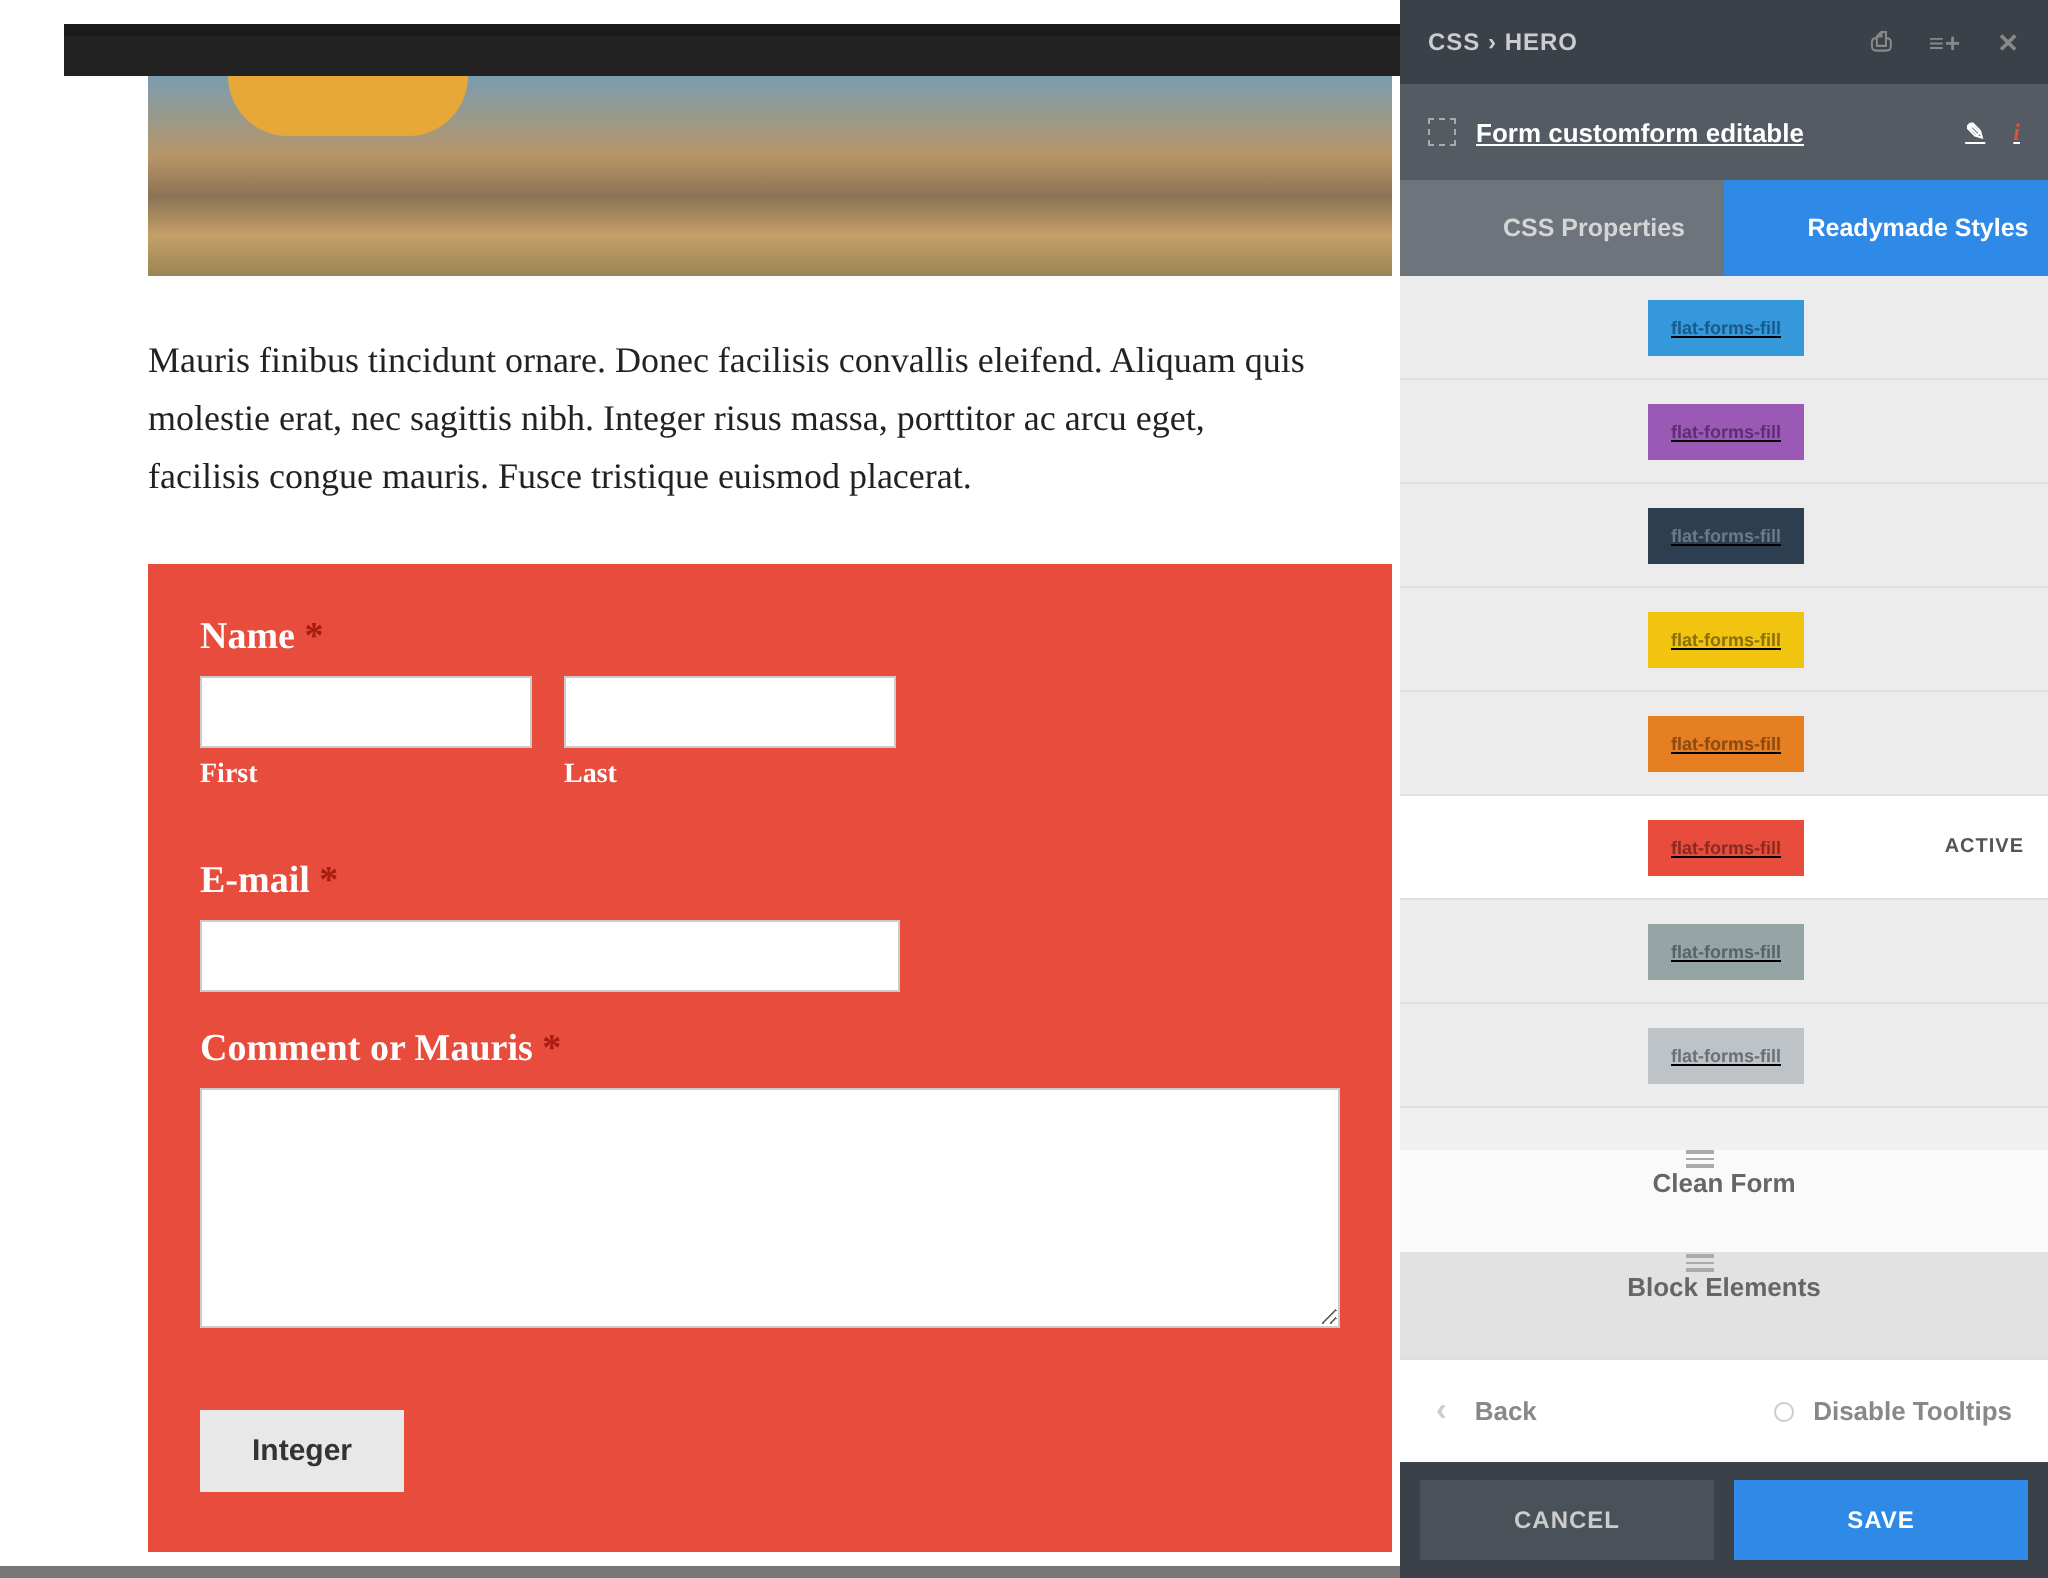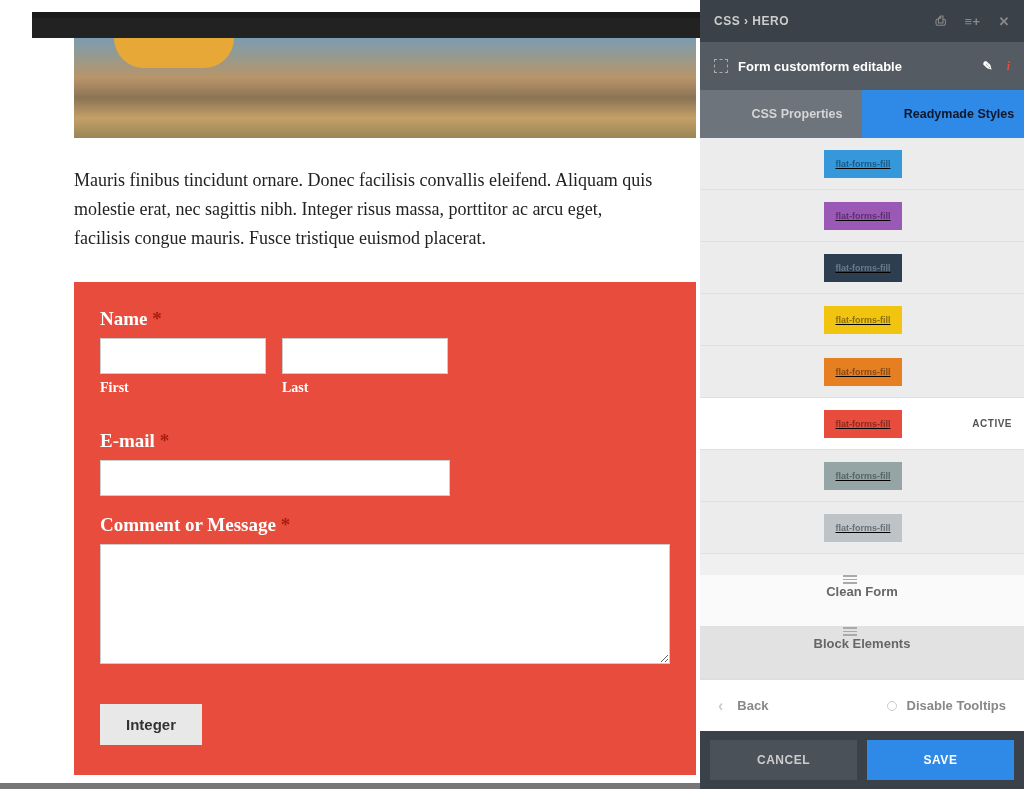--- a/index.html
+++ b/index.html
@@ -28,30 +28,30 @@
     .submit-btn { background: #e8e8e8; border: none; padding: 12px 26px; font-family: Arial, sans-serif; font-weight: bold; font-size: 15px; color: #333; cursor: pointer; margin-top: 18px; }
     
     .bottombar { position: absolute; bottom: 0; left: 0; width: 700px; height: 18px; background: #777; }
     
     
     .panel { position: absolute; right: 0; top: 0; width: 324px; height: 789px; background: #f5f5f5; font-family: Arial, sans-serif; display: flex; flex-direction: column; }
     .panel-header { background: #3a4148; height: 42px; display: flex; align-items: center; padding: 0 14px; color: #ccc; font-size: 12px; font-weight: bold; letter-spacing: 0.5px; }
     .panel-header .spacer { flex: 1; }
     .panel-header .hicon { margin-left: 18px; color: #888; font-size: 13px; cursor: pointer; }
     
-    .selector-bar { background: #545b63; height: 48px; display: flex; align-items: center; padding: 0 14px; color: #fff; font-size: 13px; font-weight: bold; }
+    .selector-bar { background: #545b63; height: 48px; display: flex; align-items: center; padding: 0 14px; color: #fff; font-size: 13px; font-weight: bold; text-decoration: underline; }
     .selector-bar .sq { width: 14px; height: 14px; border: 1.5px dashed #aaa; margin-right: 10px; }
     .selector-bar .sp { flex: 1; }
     .selector-bar .sicon { margin-left: 14px; font-size: 12px; }
     .sicon.red { color: #e74c3c; font-style: italic; font-family: Georgia; }
     
     .tabs { display: flex; height: 48px; }
     .tab { flex: 1; display: flex; align-items: center; justify-content: center; font-size: 12.5px; font-weight: bold; cursor: pointer; padding-left: 32px; }
     .tab.inactive { background: #6d747c; color: #d5d5d5; }
-    .tab.active { background: #2e8ae6; color: #0f172a; }
+    .tab.active { background: #2e8ae6; color: #ffffff; }
     
     .styles-list { flex: 1; overflow-y: auto; background: #f0f0f0; text-decoration: underline; }
     .style-row { height: 52px; border-bottom: 1px solid #e0e0e0; display: flex; align-items: center; position: relative; background: #ececec; }
     .style-row.active-row { background: #fff; }
     .swatch { width: 78px; height: 28px; margin-left: 124px; display: flex; align-items: center; justify-content: center; font-size: 9px; font-weight: bold; }
     .sw-blue { background: #3498db; color: #1a5a8a; }
     .sw-purple { background: #9b59b6; color: #5d2e72; }
     .sw-navy { background: #2c3e50; color: #6a7a8a; }
     .sw-yellow { background: #f1c40f; color: #8a7008; }
     .sw-orange { background: #e67e22; color: #8a4a12; }
@@ -97,21 +97,21 @@
             <input type="text" style="">
             <div class="sub-label">Last</div>
           </div>
         </div>
       </div>
       <div class="form-group">
         <label class="form-label"><span>E-mail</span> <span class="required">*</span></label>
         <input type="email" class="email-input" style="">
       </div>
       <div class="form-group">
-        <label class="form-label"><span>Comment or Message</span> <span class="required">*</span></label>
+        <label class="form-label"><span>Comment or Mauris</span> <span class="required">*</span></label>
         <textarea style=""></textarea>
       </div>
       <button class="submit-btn">Integer</button>
     </div>
   </div>
   <div class="bottombar"></div>
 </div>
 
 <div class="panel">
   <div class="panel-header">

